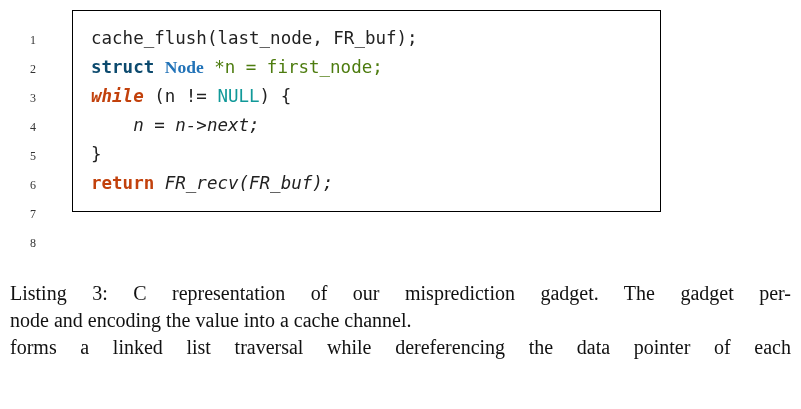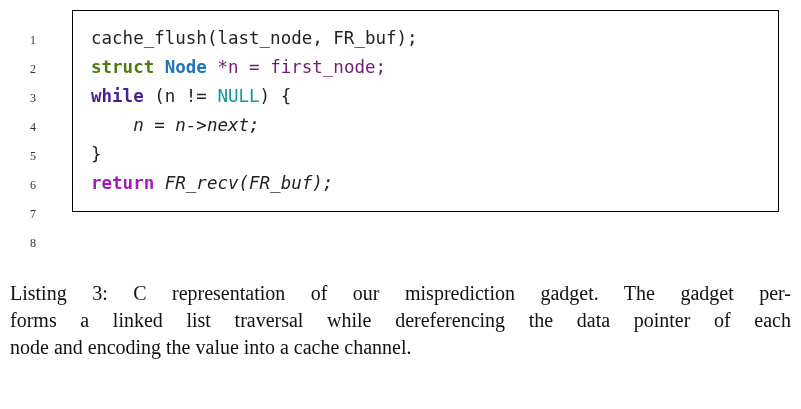--- a/index.html
+++ b/index.html
@@ -34,21 +34,21 @@
     color: #333333;
     user-select: none;
   }
   .ln {
     height: 29px;
     line-height: 29px;
   }
   .code-box {
     margin: 0 4px 0 36px;
     border: 1.5px solid #000000;
-    width: 707px;
+    width: 589px;
     padding: 13px 16px 13px 18px;
     background: #ffffff;
     font-family: "DejaVu Sans Mono", "Liberation Mono", monospace;
     font-size: 17.5px;
     color: #222222;
   }
   .code-line {
     height: 29px;
     line-height: 29px;
     white-space: pre;
@@ -80,26 +80,26 @@
           <div class="ln">2</div>
           <div class="ln">3</div>
           <div class="ln">4</div>
           <div class="ln">5</div>
           <div class="ln">6</div>
           <div class="ln">7</div>
           <div class="ln">8</div>
         </div>
       <div class="code-box">
           <div class="code-line"><span style="color: rgb(34, 34, 34);">cache_flush(last_node, FR_buf);</span></div>
-          <div class="code-line"><span style="color: #4d7c0f; font-weight: bold;">struct</span><span style="color: rgb(34, 34, 34);"> </span><span style="color: rgb(34, 115, 184); font-weight: bold;">Node</span><span style="color: #701a75;"> *n = first_node;</span></div>
-          <div class="code-line"><span style="color: #4c1d95; font-weight: bold;">while</span><span style="color: rgb(34, 34, 34);"> (n != </span><span style="color: rgb(17, 153, 153);">NULL</span><span style="color: rgb(34, 34, 34);">) {</span></div>
+          <div class="code-line"><span style="color: #0c4a6e; font-weight: bold;">struct</span><span style="color: rgb(34, 34, 34);"> </span><span style="color: rgb(34, 115, 184); font-weight: bold; font-family: Liberation Serif, serif;">Node</span><span style="color: #4d7c0f;"> *n = first_node;</span></div>
+          <div class="code-line"><span style="color: #c2410c; font-weight: bold; font-style: italic;">while</span><span style="color: rgb(34, 34, 34);"> (n != </span><span style="color: rgb(17, 153, 153);">NULL</span><span style="color: rgb(34, 34, 34);">) {</span></div>
           <div class="code-line"><span style="color: rgb(34, 34, 34); font-style: italic;">    n = n-&gt;next;</span></div>
           <div class="code-line"><span style="color: rgb(34, 34, 34);">}</span></div>
-          <div class="code-line"><span style="color: #a21caf; font-weight: bold;">return</span><span style="color: rgb(34, 34, 34); font-style: italic;"> FR_recv(FR_buf);</span></div>
+          <div class="code-line"><span style="color: #c2410c; font-weight: bold;">return</span><span style="color: rgb(34, 34, 34); font-style: italic;"> FR_recv(FR_buf);</span></div>
         </div>
     </div>
     <figcaption class="caption">
         <div class="caption-line">Listing 3: C representation of our misprediction gadget. The gadget per-</div>
+        <div class="caption-line last">node and encoding the value into a cache channel.</div>
         <div class="caption-line">forms a linked list traversal while dereferencing the data pointer of each</div>
-        <div class="caption-line last">node and encoding the value into a cache channel.</div>
       </figcaption>
   </figure>
 </div>
 
 </body></html>

